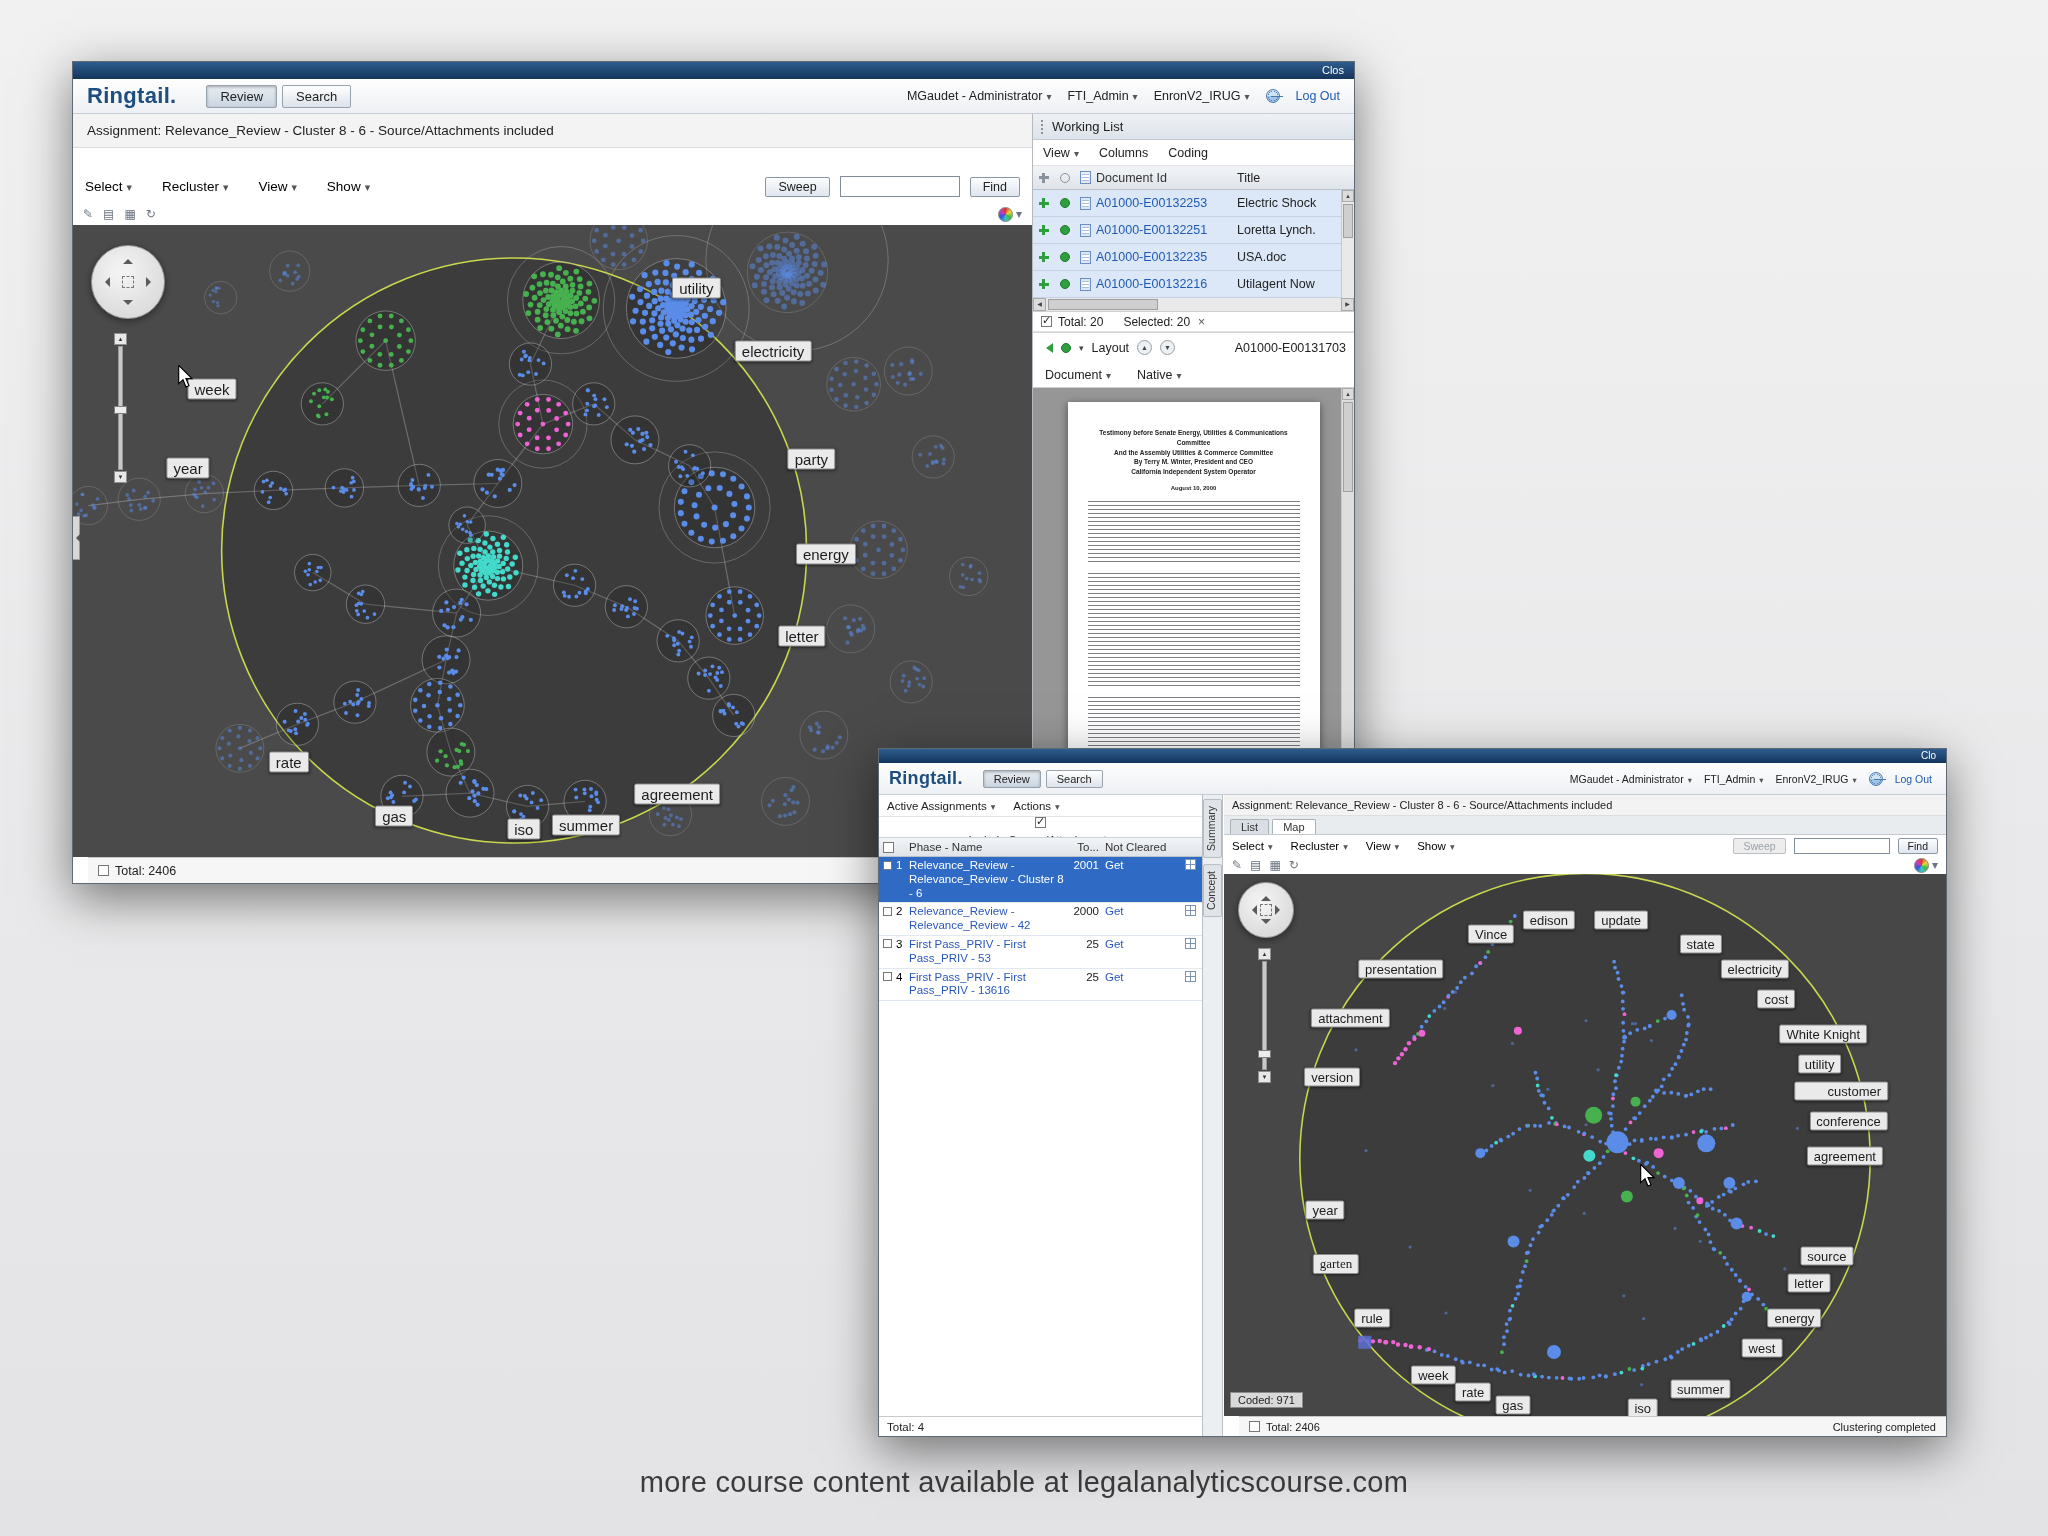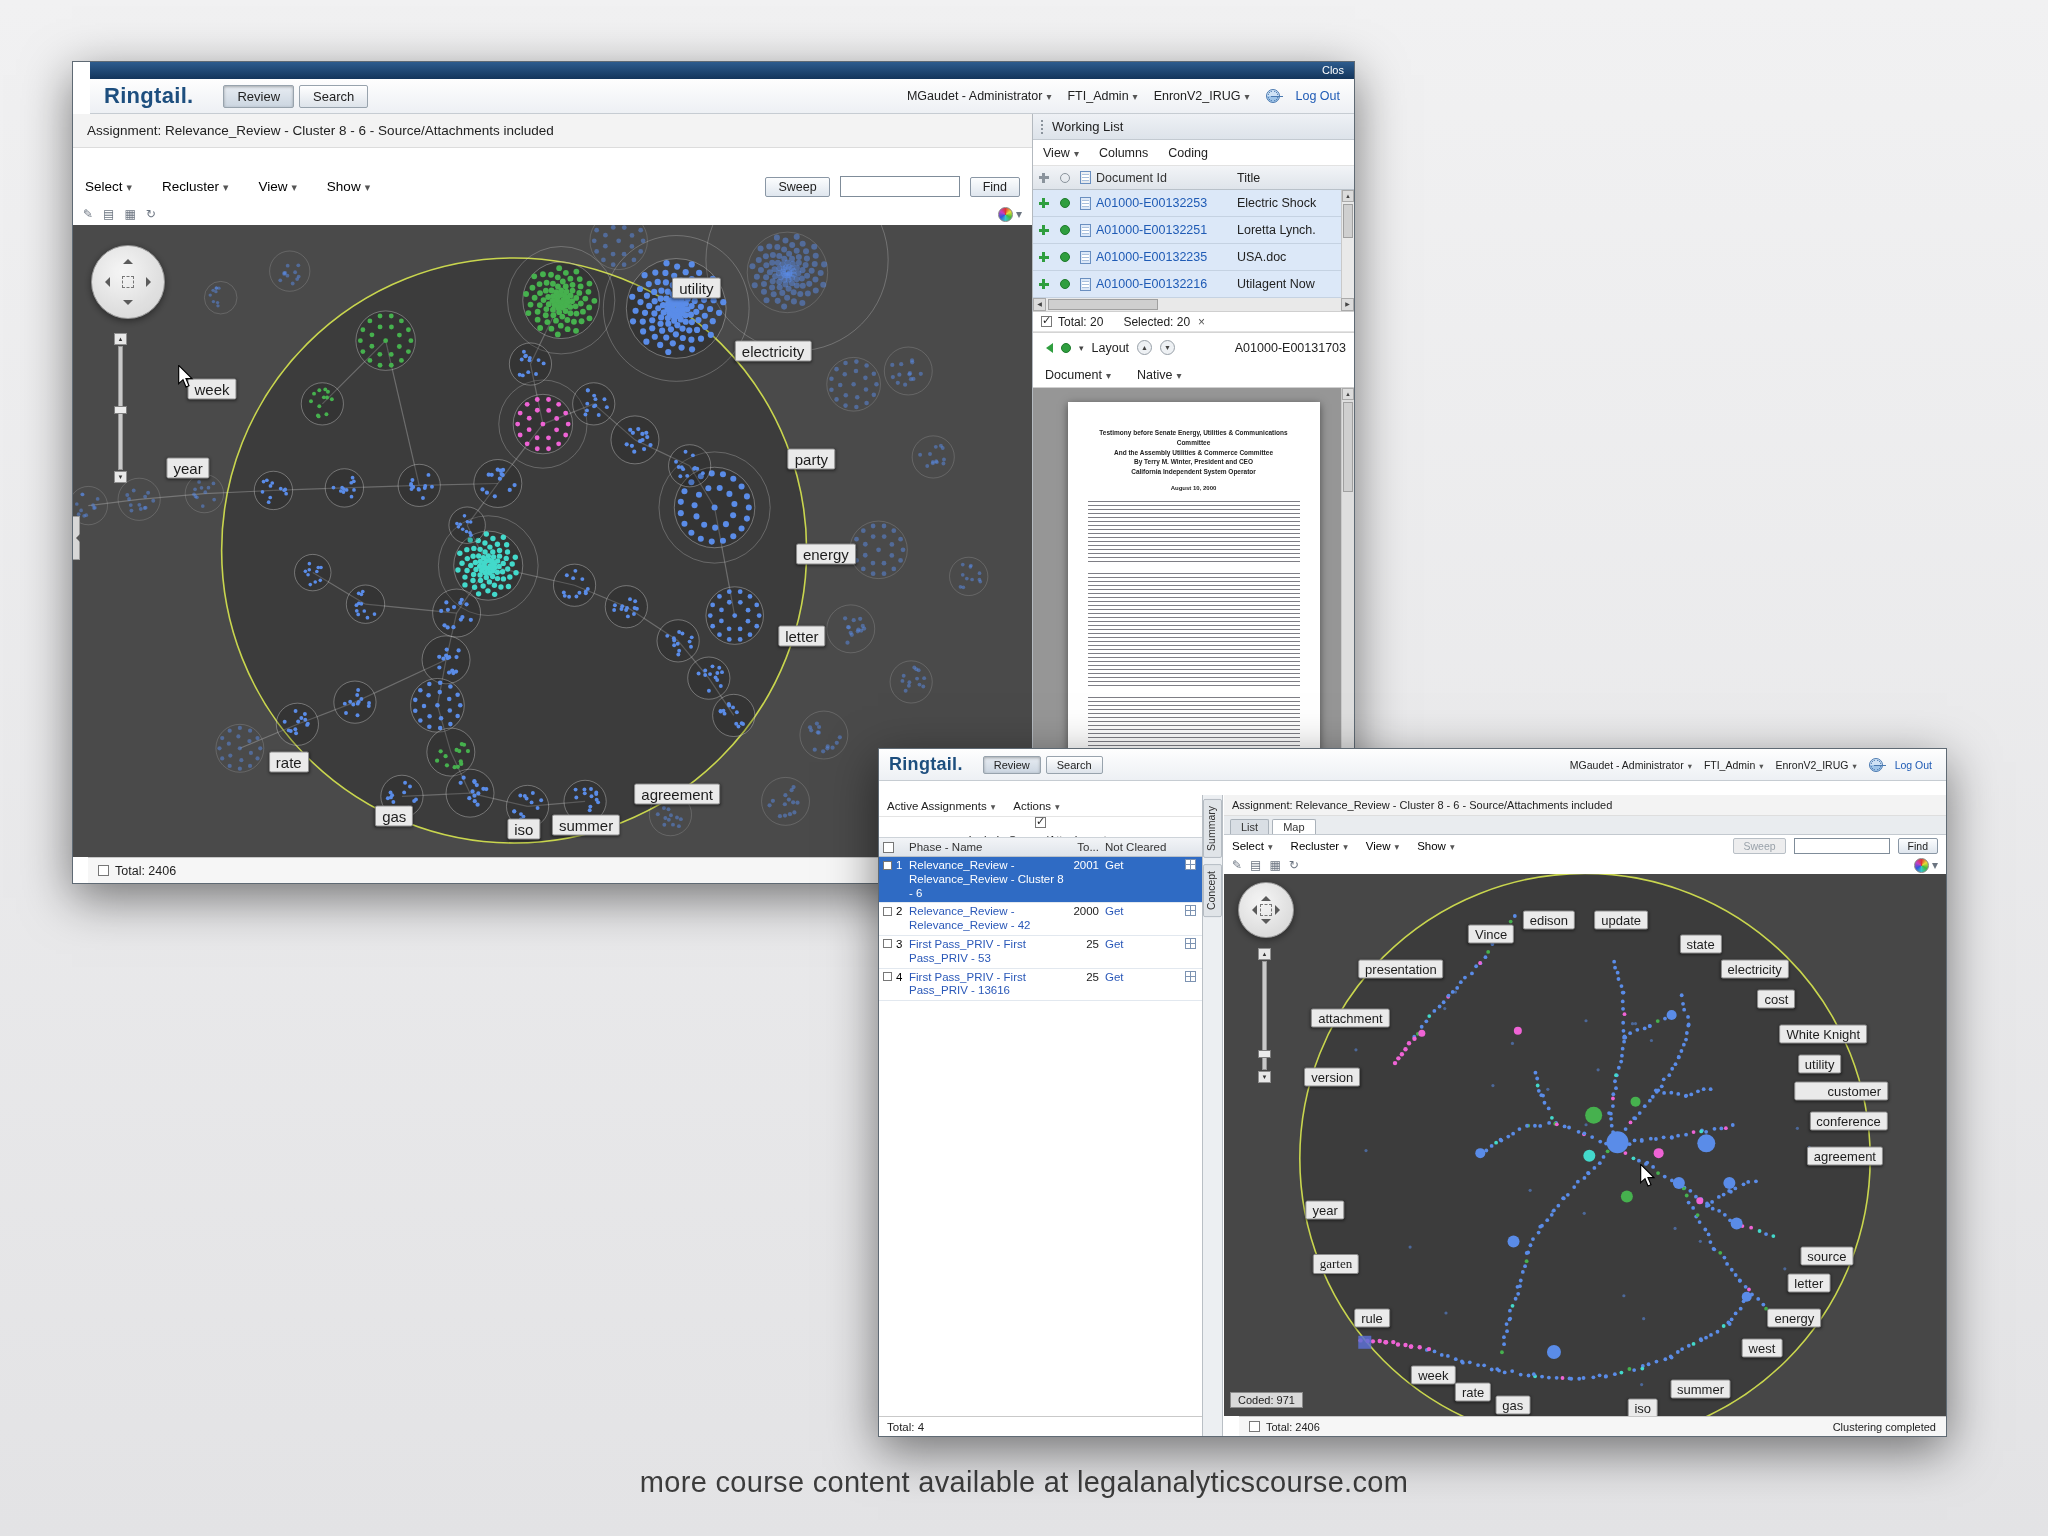--- a/index.html
+++ b/index.html
@@ -50,21 +50,21 @@
   .vs-track { width:5px; flex:1; background:#c9c9c9; border:1px solid #979797; position:relative; margin:1px 0; }
   .vs-handle { position:absolute; left:-5px; width:13px; height:8px; background:#ececec; border:1px solid #7e7e7e; }
   .cursor { position:absolute; z-index:9; }
   .codedchip { position:absolute; left:6px; bottom:8px; background:#d9d9d9; border:1px solid #8a8a8a; font-size:11px; padding:1px 7px; color:#222; z-index:6; }
 
   .statusbar { border-top:1px solid #c7c7c7; background:#f6f6f6; display:flex; align-items:center; font-size:12.5px; color:#222; padding:0 10px; gap:6px;margin-left:15px; }
   .cb { display:inline-block; width:11px; height:11px; border:1px solid #777; background:#fff; position:relative; flex:none; }
   .cb.on::after { content:"✓"; position:absolute; left:0px; top:-3px; font-size:11px; color:#222; }
 
   
-  #win1 { left:72px; top:61px; width:1283px; height:823px;padding-left:17px; }
+  #win1 { left:72px; top:61px; width:1283px; height:823px; }
   #w1-cols { position:absolute; left:0; right:0; top:52px; bottom:0; }
   #w1-left { position:absolute; left:0; top:0; bottom:0; right:322px; display:flex; flex-direction:column; }
   #w1-gap { height:22px; background:#fff; }
   #w1-mtb { height:33px; display:flex; align-items:center; gap:30px; font-size:13.5px; padding:0 12px; background:#fff; }
   #w1-mtb .rhs { margin-left:auto; display:flex; gap:10px; align-items:center; }
   #w1-mtb .btn { font-size:12.5px; }
   #w1-icons { height:22px; display:flex; align-items:center; gap:10px; padding:0 10px; background:#fff; font-size:13px; color:#7a6a35; }
   #w1-icons .rhs { margin-left:auto; display:flex; align-items:center; gap:3px; }
   #map1 { flex:1; }
   #w1-status { height:26px; }
@@ -1511,20 +1511,21 @@
         <span class="dd">Coding</span>
         <span class="dd">First Pass_PRIV</span>
         <span class="dd">Hints</span>
         <span>Admin</span>
       </div>
     </div>
   </div>
 </div>
 
 <div class="window" id="win2">
+  <div class="strip"><span>Clo</span></div>
   <div class="hdr">
     <span class="brand">Ringtail.</span>
     <div class="tabset">
       <span class="tab active">Review</span>
       <span class="tab">Search</span>
     </div>
     <div class="usr">
       <span class="dd">MGaudet - Administrator</span>
       <span class="dd">FTI_Admin</span>
       <span class="dd">EnronV2_IRUG</span>

